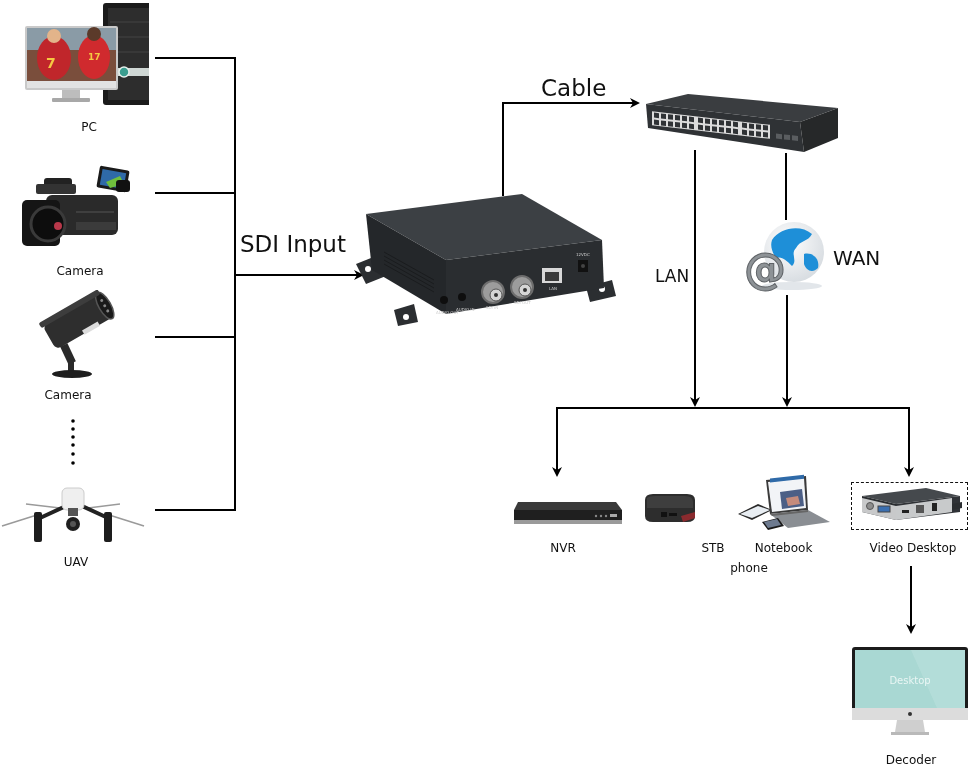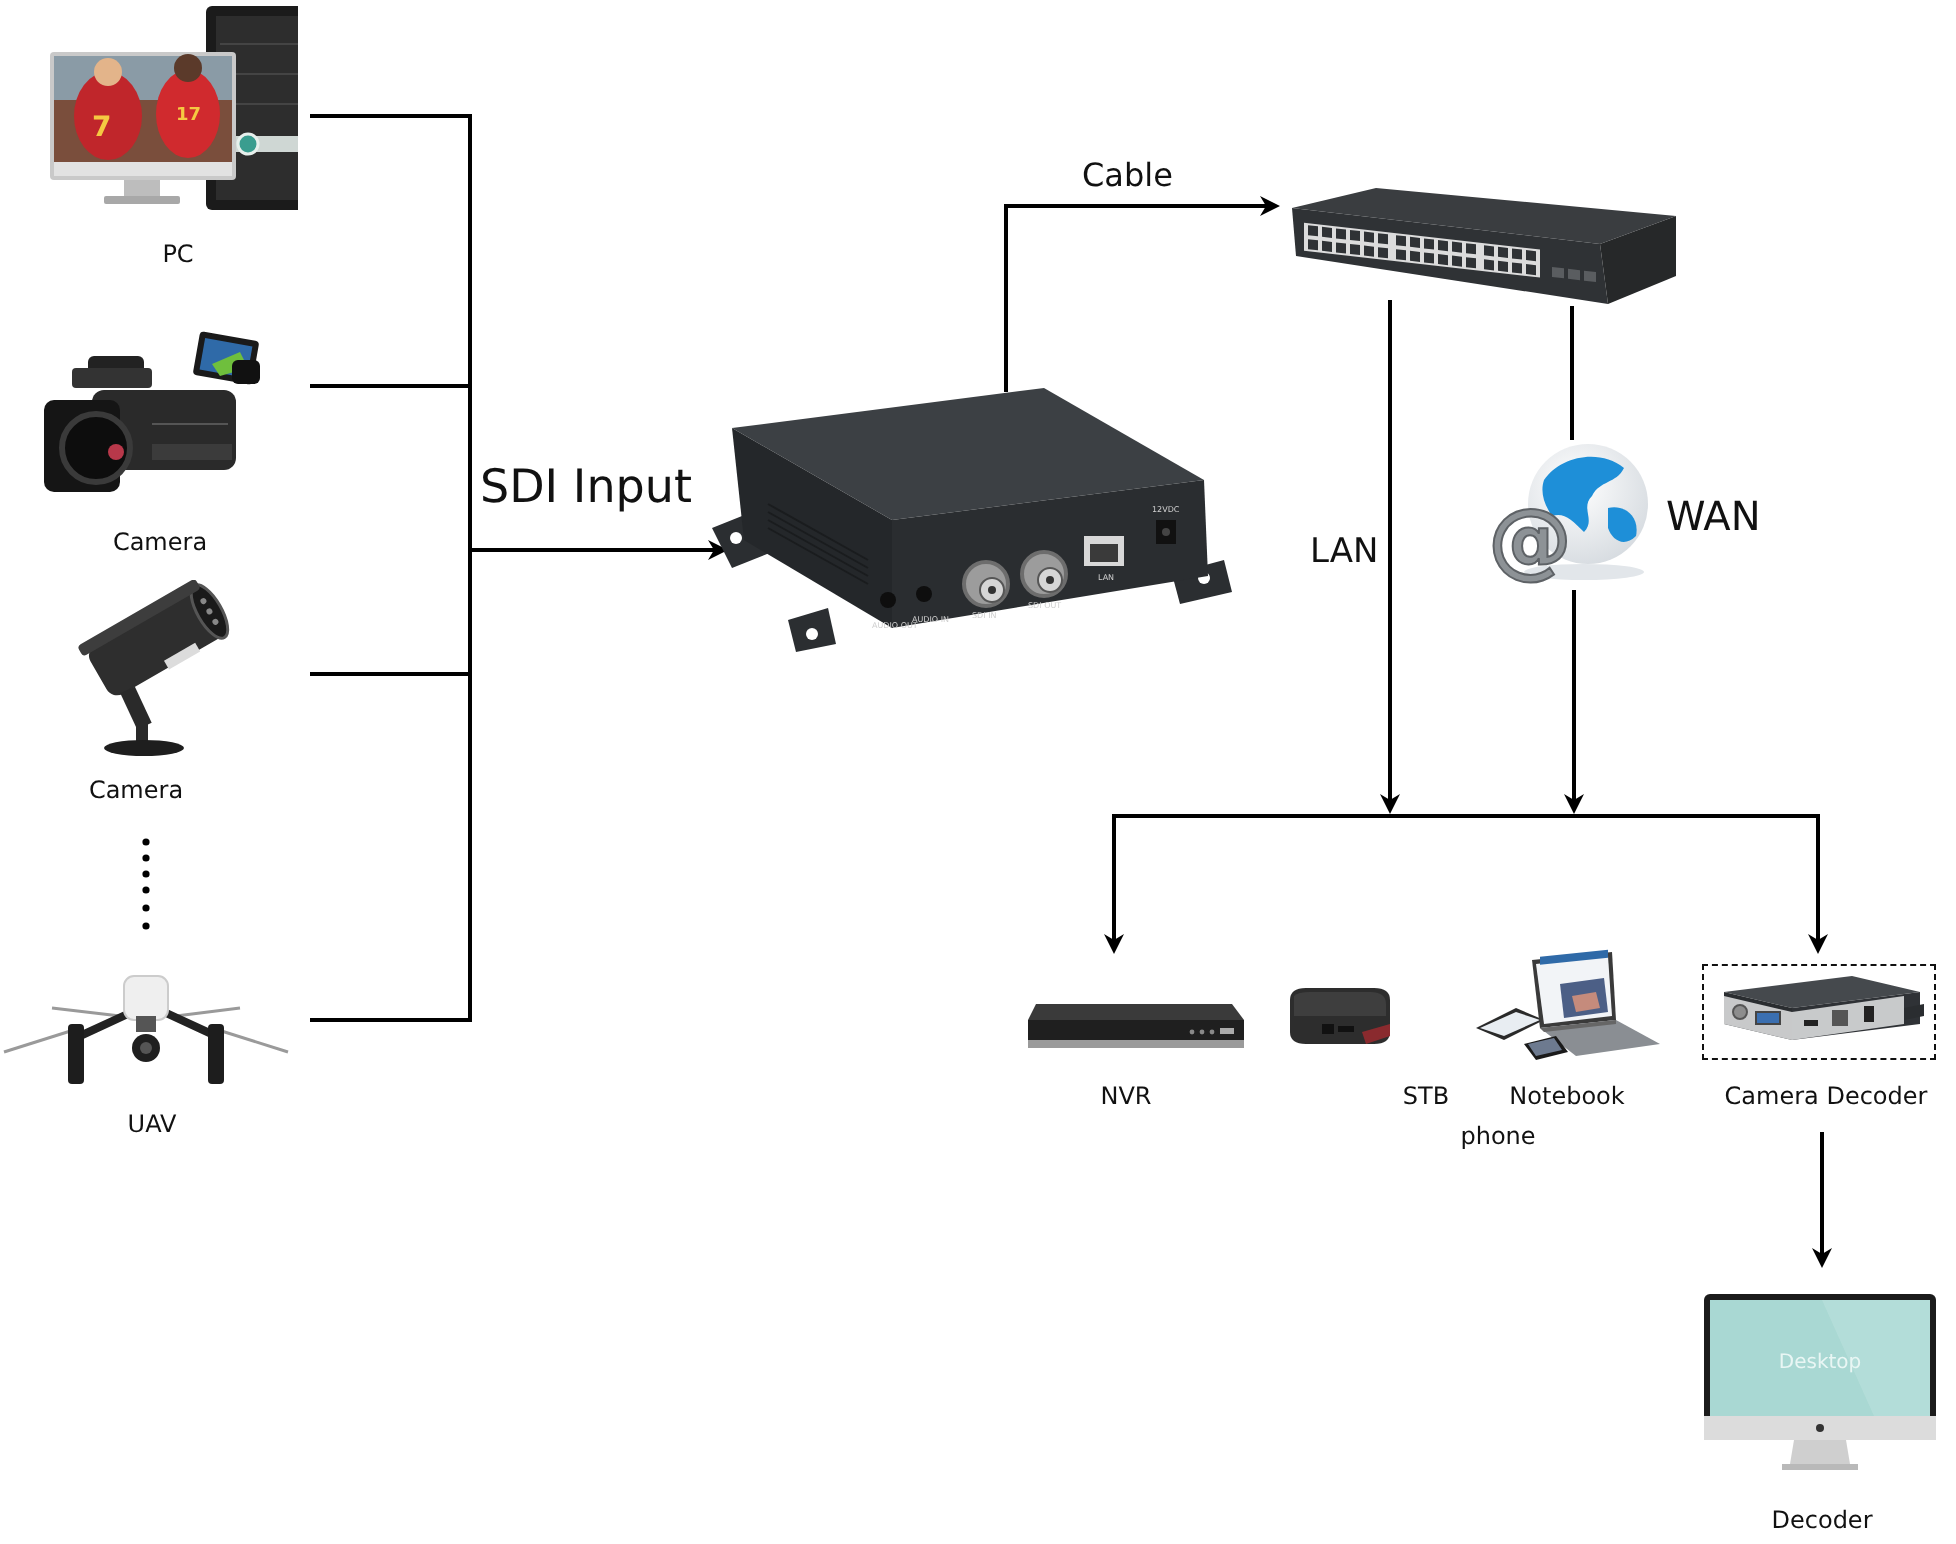--- a/index.html
+++ b/index.html
@@ -35,21 +35,21 @@
   <line x1="787" y1="295" x2="787" y2="405" stroke="#000" stroke-width="2" marker-end="url(#arrow)"></line>
 
   <line x1="556" y1="408" x2="910" y2="408" stroke="#000" stroke-width="2"></line>
   <line x1="557" y1="408" x2="557" y2="475" stroke="#000" stroke-width="2" marker-end="url(#arrow)"></line>
   <line x1="909" y1="408" x2="909" y2="475" stroke="#000" stroke-width="2" marker-end="url(#arrow)"></line>
 
   <line x1="911" y1="566" x2="911" y2="632" stroke="#000" stroke-width="2" marker-end="url(#arrow)"></line>
 </svg>
 
 <div class="label" style="left:240px; top:234px; font-size:23px;">SDI Input</div>
-<div class="label" style="left:541px; top:78px; font-size:16px;">Cable</div>
+<div class="label" style="left:541px; top:78px; font-size:23px;">Cable</div>
 <div class="label" style="left:655px; top:266px; font-size:17px;">LAN</div>
 <div class="label" style="left:833px; top:248px; font-size:20px;">WAN</div>
 
 <div class="dev" style="left:24px; top:2px;">
   <svg width="125" height="105">
 
     <rect x="79" y="1" width="66" height="102" rx="3" fill="#1b1b1b"></rect>
     <rect x="84" y="6" width="56" height="92" fill="#2d2d2d"></rect>
     <line x1="86" y1="20" x2="138" y2="20" stroke="#444"></line>
     <line x1="86" y1="35" x2="138" y2="35" stroke="#444"></line>
@@ -300,21 +300,21 @@
     <polygon points="40,18 104,10 104,26 40,34" fill="#2f3236"></polygon>
     <polygon points="6,12 40,20 96,12 96,26 40,34 6,26" fill="#d9dadc" opacity="0.9"></polygon>
     <circle cx="14" cy="20" r="3.5" fill="#8d8d8d" stroke="#555"></circle>
     <rect x="22" y="20" width="12" height="6" fill="#3b6fb0" stroke="#444"></rect>
     <rect x="46" y="24" width="7" height="3" fill="#222"></rect>
     <rect x="60" y="19" width="8" height="8" fill="#555"></rect>
     <rect x="76" y="17" width="5" height="8" fill="#222"></rect>
     <polygon points="96,18 106,16 106,22 96,24" fill="#2a2d30"></polygon>
   </svg>
 </div>
-<div class="label" style="left:849px; top:538px; width:128px;">Camera Decoder</div>
+<div class="label" style="left:849px; top:538px; width:128px;">Video Desktop</div>
 
 <div class="dev" style="left:851px; top:646px;">
   <svg width="118" height="96">
     <rect x="1" y="1" width="116" height="72" rx="3" fill="#1b1b1b"></rect>
     <rect x="4" y="4" width="110" height="58" fill="#a9d8d3"></rect>
     <polygon points="60,4 114,4 114,62 86,62" fill="#b8e0db" opacity="0.7"></polygon>
     <text x="59" y="38" font-size="10" fill="#e9f6f4" text-anchor="middle" font-family="DejaVu Sans, sans-serif">Desktop</text>
     <rect x="1" y="62" width="116" height="12" fill="#dcdcdc"></rect>
     <circle cx="59" cy="68" r="2" fill="#333"></circle>
     <polygon points="46,74 72,74 74,86 44,86" fill="#cfcfcf"></polygon>

